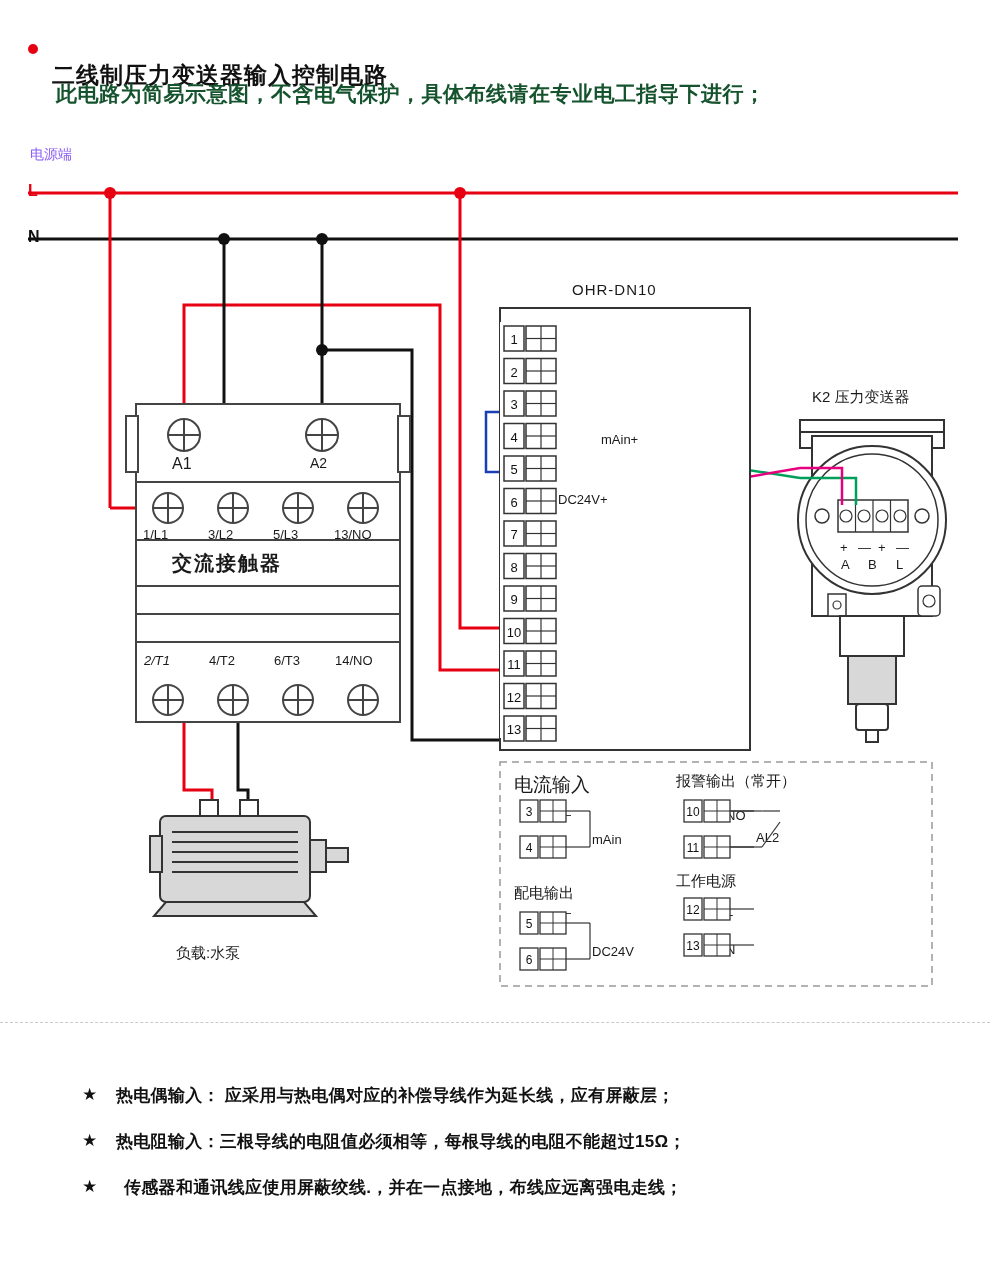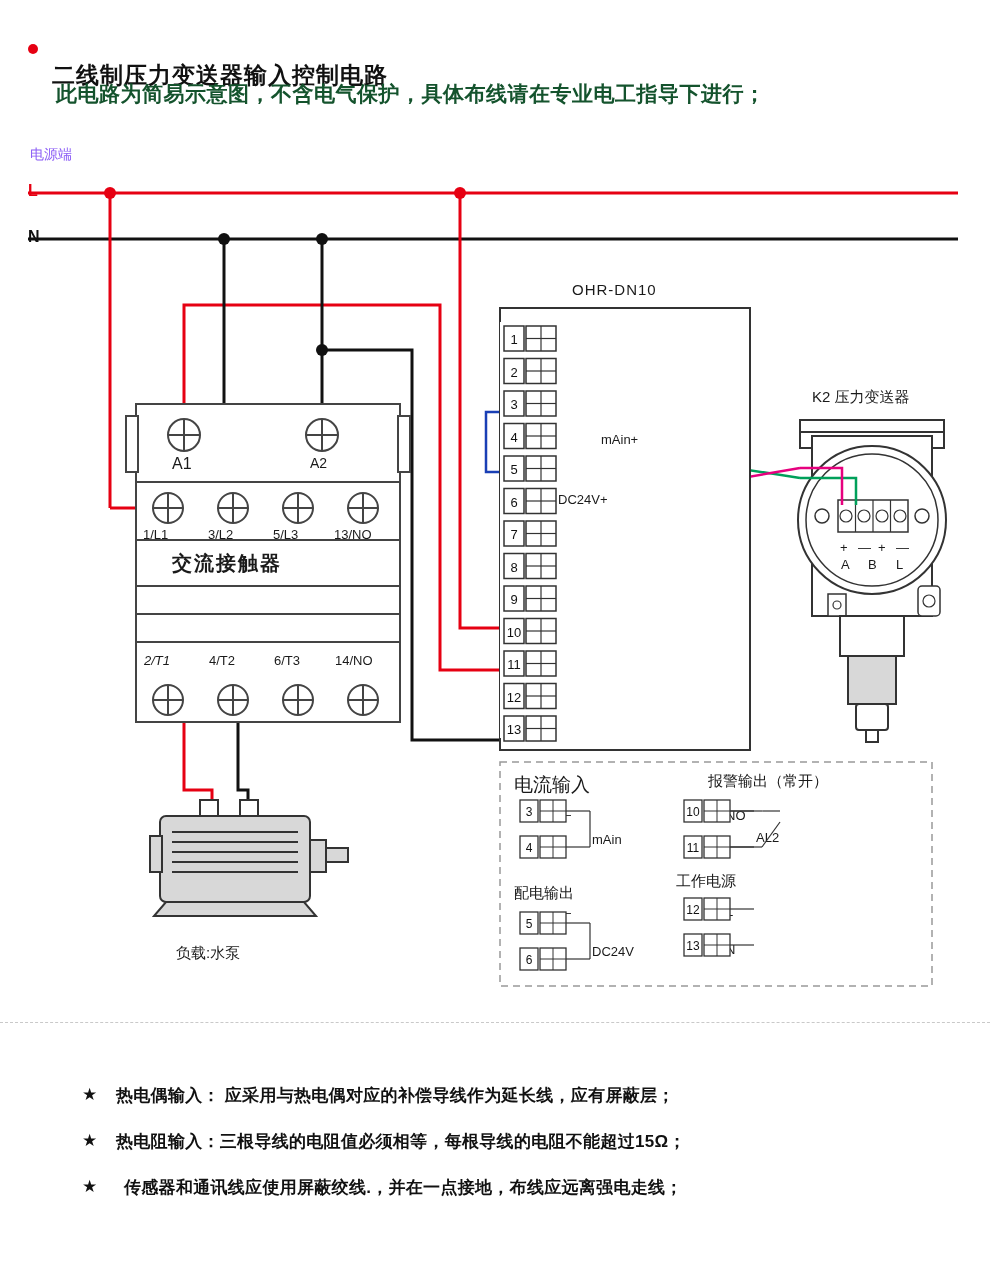--- a/index.html
+++ b/index.html
@@ -218,21 +218,21 @@
 
 <div class="abs" style="left:840px;top:540px;font-size:13px;">+</div>
 <div class="abs" style="left:858px;top:540px;font-size:13px;">—</div>
 <div class="abs" style="left:878px;top:540px;font-size:13px;">+</div>
 <div class="abs" style="left:896px;top:540px;font-size:13px;">—</div>
 <div class="abs" style="left:841px;top:557px;font-size:13px;">A</div>
 <div class="abs" style="left:868px;top:557px;font-size:13px;">B</div>
 <div class="abs" style="left:896px;top:557px;font-size:13px;">L</div>
 
 <div class="abs" style="left:514px;top:772px;font-size:19px;">电流输入</div>
-<div class="abs" style="left:708px;top:772px;font-size:15px;text-align:center;">报警输出（常开）</div>
+<div class="abs" style="left:676px;top:772px;font-size:15px;text-align:center;">报警输出（常开）</div>
 <div class="abs" style="left:514px;top:884px;font-size:15px;">配电输出</div>
 <div class="abs" style="left:676px;top:872px;font-size:15px;">工作电源</div>
 
 <div class="abs" style="left:592px;top:832px;font-size:13px;">mAin</div>
 <div class="abs" style="left:756px;top:830px;font-size:13px;">AL2</div>
 <div class="abs" style="left:592px;top:944px;font-size:13px;">DC24V</div>
 
 <div class="abs" style="left:558px;top:807px;font-size:13px;">—</div>
 <div class="abs" style="left:558px;top:845px;font-size:13px;">+</div>
 <div class="abs" style="left:726px;top:808px;font-size:13px;">NO</div>

